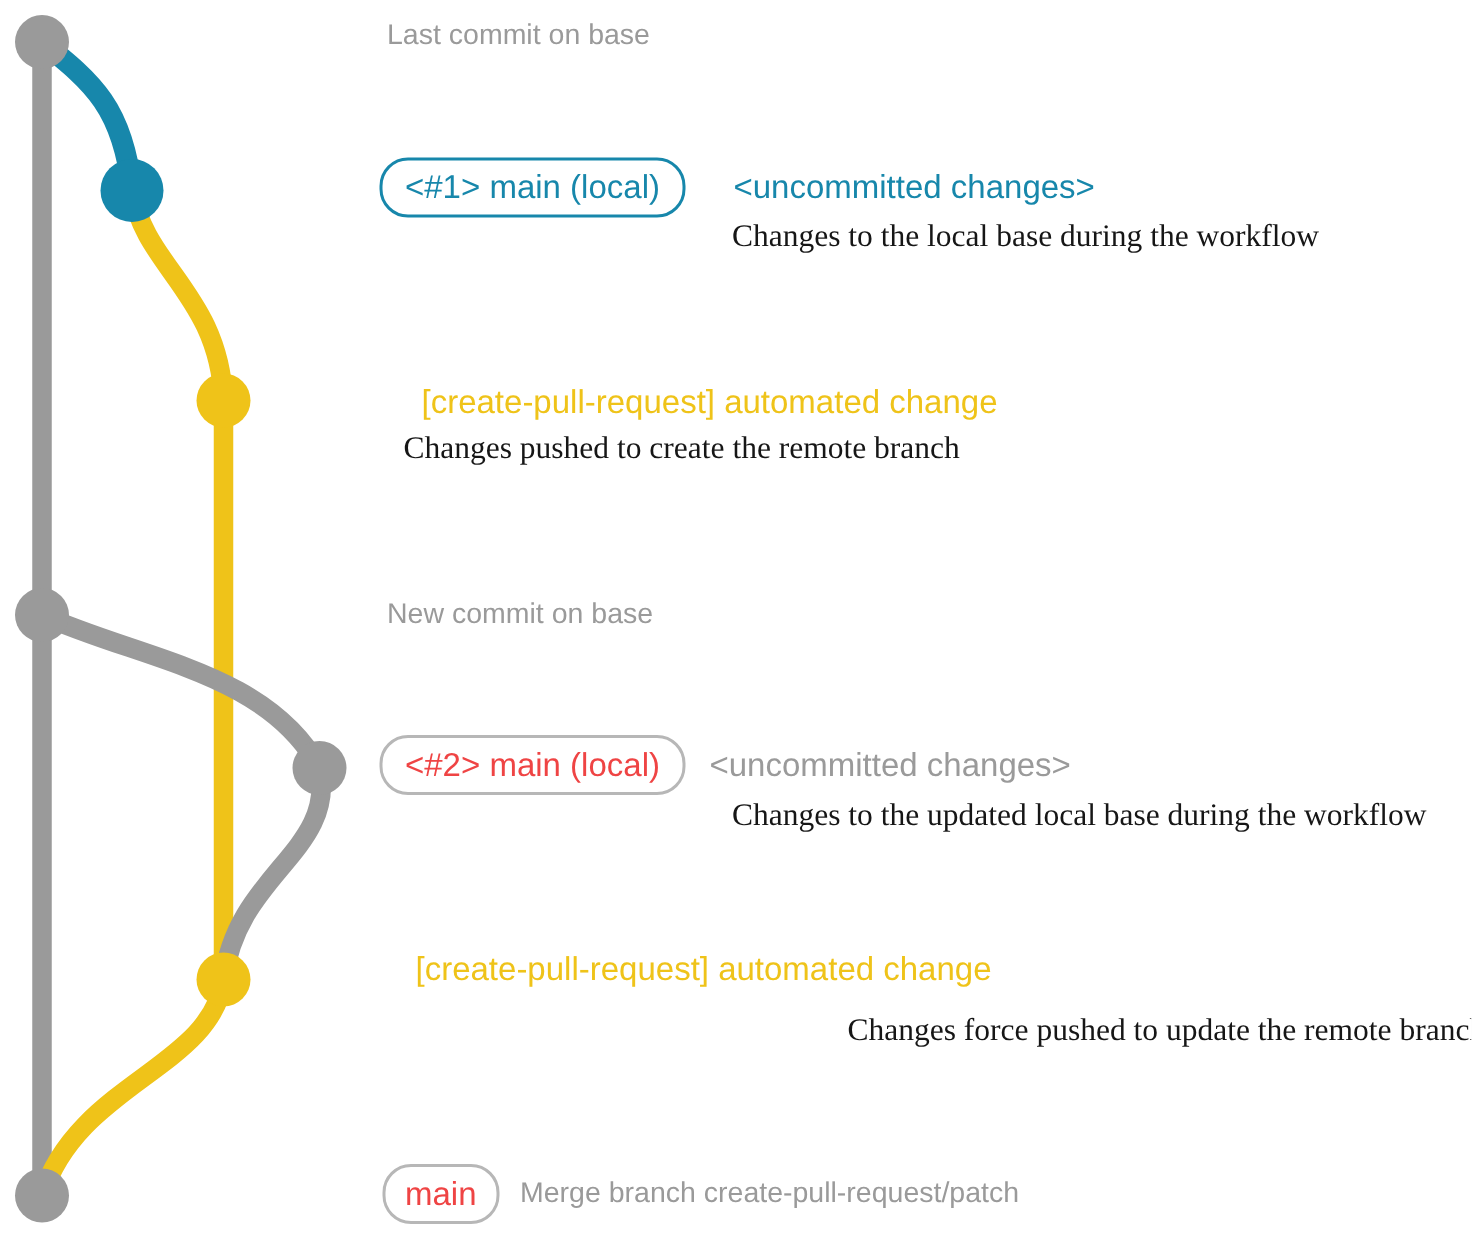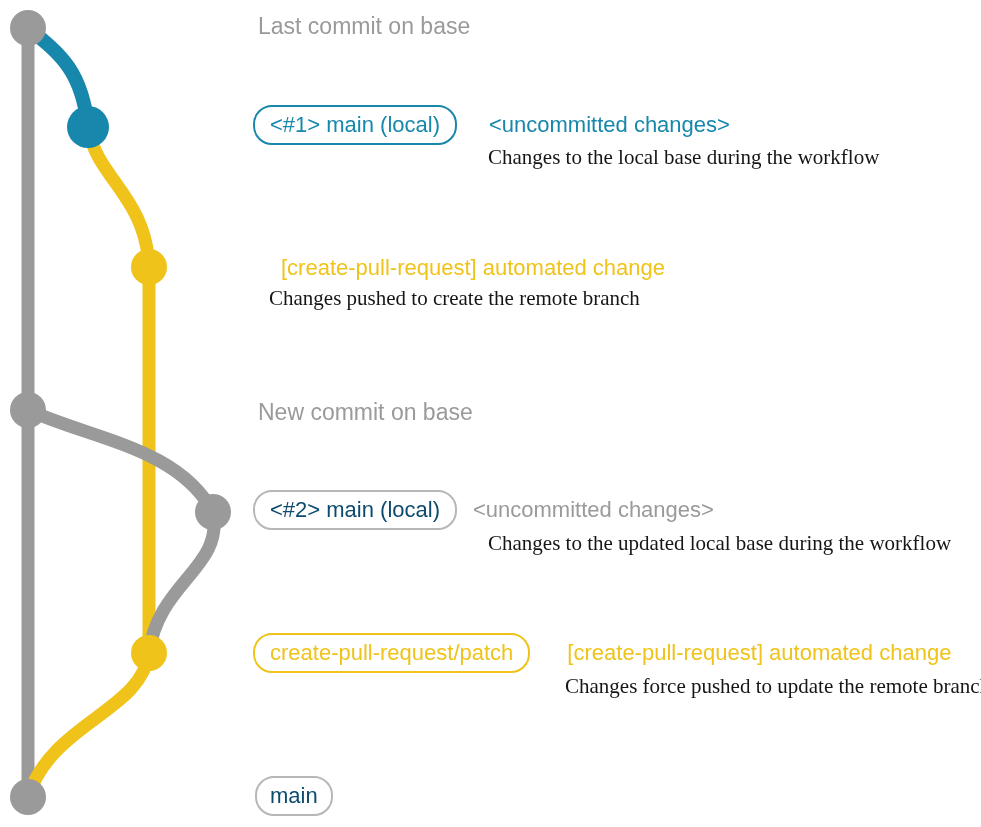--- a/index.html
+++ b/index.html
@@ -6,30 +6,30 @@
   #canvas{
     position:relative;
     width:981px;height:827px;
     background:#ffffff;
     overflow:hidden;
     font-family:"Liberation Sans",sans-serif;
   }
   #graph-svg{position:absolute;left:0;top:0;}
   .abs{position:absolute;white-space:nowrap;}
   .row{display:flex;align-items:center;}
-  .sans-label{font-size:23px;color:#9a9a9a;}
+  .sans-label{font-size:19px;color:#9a9a9a;}
   .serif-desc{font-family:"Liberation Serif",serif;font-size:21px;color:#161616;text-align:right;}
   .badge{
     display:inline-flex;align-items:center;justify-content:center;
     border:2px solid;border-radius:19px;
     padding:6px 15px;font-size:22px;line-height:1.1;
     background:#ffffff;
   }
   .badge-teal{border-color:#1787ab;color:#1787ab;}
-  .badge-gray{border-color:#b7b7b7;color:#0c4a6e;}
+  .badge-gray{border-color:#b7b7b7;color:#ef4444;}
   .badge-yellow{border-color:#efc319;color:#efc319;}
   .teal-text{color:#1787ab;font-size:22px;}
   .yellow-text{color:#efc319;font-size:22px;margin-left:24px;}
   .gray-text{color:#9a9a9a;font-size:22px;}
 </style>
 </head>
 <body>
 
 <div id="canvas">
 
@@ -71,22 +71,22 @@
 
   <div class="abs serif-desc" style="left:269px;top:286px;">Changes pushed to create the remote branch</div>
 
   <div class="abs row" style="left:253px;top:490px;gap:16px;">
     <span class="badge badge-gray">&lt;#2&gt; main (local)</span>
     <span class="gray-text">&lt;uncommitted changes&gt;</span>
   </div>
   <div class="abs serif-desc" style="left:488px;top:531px;">Changes to the updated local base during the workflow</div>
 
   <div class="abs row" style="left:253px;top:633px;gap:13px;">
-    <span class="badge badge-yellow">create-pull-request/patch</span>
     <span class="yellow-text">[create-pull-request] automated change</span>
   </div>
   <div class="abs serif-desc" style="left:565px;top:674px;">Changes force pushed to update the remote branch</div>
 
   <div class="abs row" style="left:255px;top:776px;gap:14px;">
     <span class="badge badge-gray" style="padding:6px 13px;text-align:center;">main</span>
+    <span class="sans-label">Merge branch create-pull-request/patch</span>
   </div>
 
 </div>
 
 </body></html>

